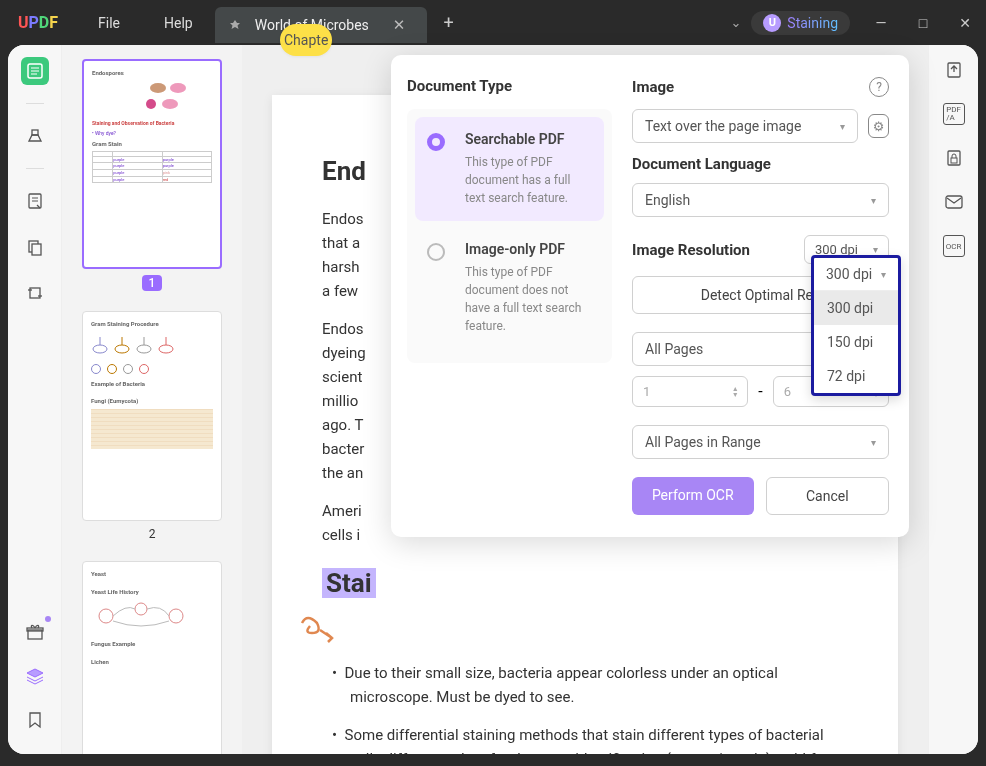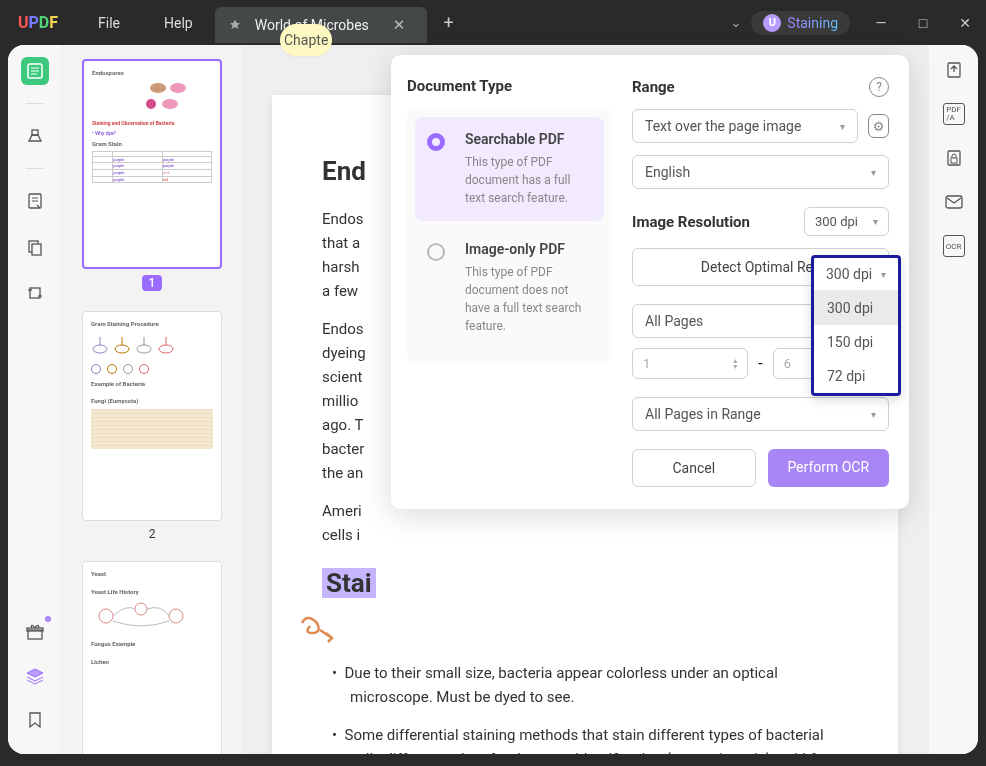--- a/index.html
+++ b/index.html
@@ -34,21 +34,21 @@
 .thumb-wrap{margin-bottom:20px; display:flex; flex-direction:column; align-items:center;}
 .thumb { width: 140px; height: 210px; background:#fff; border:1px solid #ddd; border-radius:4px; position:relative; overflow:hidden; padding:8px;}
 .thumb.selected{ border:2px solid #9a6cff; }
 .thumb-label{margin-top:6px; font-size:12px; color:#333;}
 .thumb-label.selected{ background:#9a6cff; color:#fff; padding:1px 7px; border-radius:4px; font-weight:500;}
 .thumb-content{font-size:5px; color:#999; line-height:1.4;}
 .thumb-heading{font-size:6px;font-weight:bold;margin-bottom:2px;color:#666;}
 .mini-shape{position:absolute;border-radius:50%;}
 
 .doc-area { flex:1; background:#efefef; padding-top:50px; padding-left:30px; padding-right:30px; overflow:hidden;}
-.breadcrumb{ position:absolute; top: 24px; left: 280px; background:#fef9c3; padding:8px 4px; border-radius:16px; font-size:14px; color:#555; box-shadow:0 1px 3px rgba(0,0,0,0.05);}
+.breadcrumb{ position:absolute; top: 24px; left: 280px; background:#fde047; padding:8px 4px; border-radius:16px; font-size:14px; color:#555; box-shadow:0 1px 3px rgba(0,0,0,0.05);}
 .doc-page { background:#fff; min-height:700px; padding: 40px 50px; font-size:15px; color:#333; line-height:1.6; box-shadow:0 2px 10px rgba(0,0,0,0.08);}
 .doc-page h2{font-size:26px; font-weight:bold; margin:16px 0 14px;}
 .doc-page p{margin-bottom:14px;}
 .highlight{background:#c4b5fd; padding:0 4px;}
 .bullet{margin-left:10px; text-indent:-18px; padding-left:18px;}
 
 .rightbar { width:50px; background:#f7f7f7; border-left:1px solid #eee; display:flex; flex-direction:column; align-items:center; padding-top:14px; gap:22px;}
 .rightbar-icon{width:22px;height:22px;color:#555;display:flex;align-items:center;justify-content:center;font-size:14px;}
 
 .ocr-panel { position:absolute; top:55px; right:77px; width:518px; background:#fff; border-radius:10px; box-shadow:0 6px 30px rgba(0,0,0,0.15); display:flex; padding: 22px 0 22px 0;}
@@ -343,30 +343,31 @@
         <div class="radio empty"></div>
         <div>
           <div class="type-title">Image-only PDF</div>
           <div class="type-desc">This type of PDF document does not have a full text search feature.</div>
         </div>
       </div>
     </div>
   </div>
   <div class="ocr-right">
     <div class="ocr-row">
-      <div class="ocr-label">Range</div>
+      <div class="ocr-label">Image</div>
       <div class="help-icon">?</div>
     </div>
     <div class="ocr-row" style="gap:10px;">
       <div class="select full">
         <span>Text over the page image</span>
           <span class="caret">▾</span>
       </div>
       <div class="gear-icon">⚙</div>
     </div>
+    <div class="ocr-label" style="margin:10px 0 10px;">Document Language</div>
     <div class="select full" style="margin-bottom:18px;">
       <span>English</span>
         <span class="caret">▾</span>
     </div>
     <div class="ocr-row">
       <div class="ocr-label">Image Resolution</div>
       <div class="select small">
         <span>300 dpi</span>
           <span class="caret">▾</span>
       </div>
@@ -390,22 +391,22 @@
             <span>▴</span>
             <span>▾</span>
           </span>
         </div>
     </div>
     <div class="select full" style="margin-bottom:18px;">
       <span>All Pages in Range</span>
         <span class="caret">▾</span>
     </div>
     <div class="btn-row">
+      <div class="btn btn-primary">Perform OCR</div>
       <div class="btn">Cancel</div>
-      <div class="btn btn-primary">Perform OCR</div>
     </div>
   </div>
 </div>
 
 <div class="dropdown">
   <div class="dropdown-header">
     <span>300 dpi</span>
       <span class="caret">▾</span>
   </div>
   <div class="dropdown-item hover">300 dpi</div>

